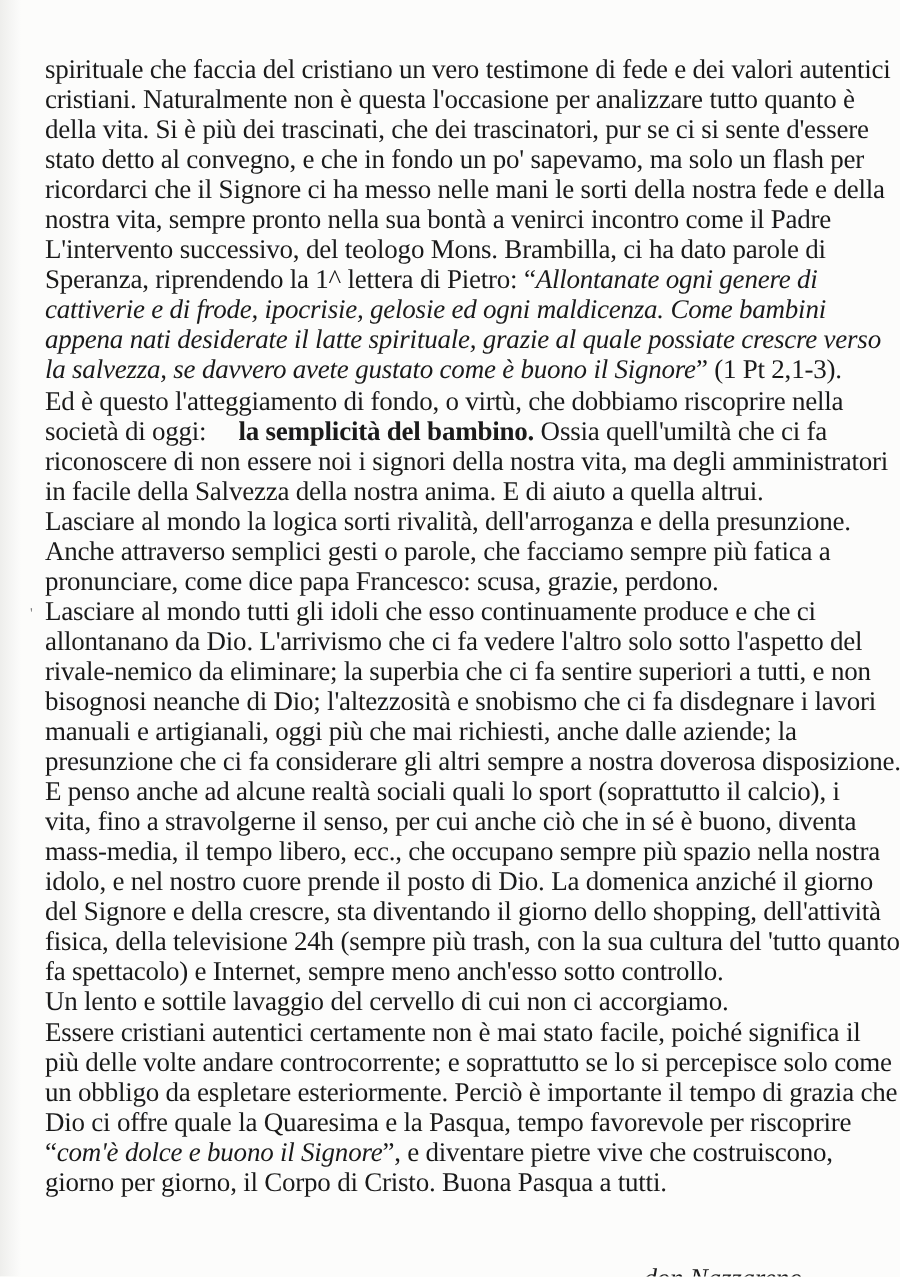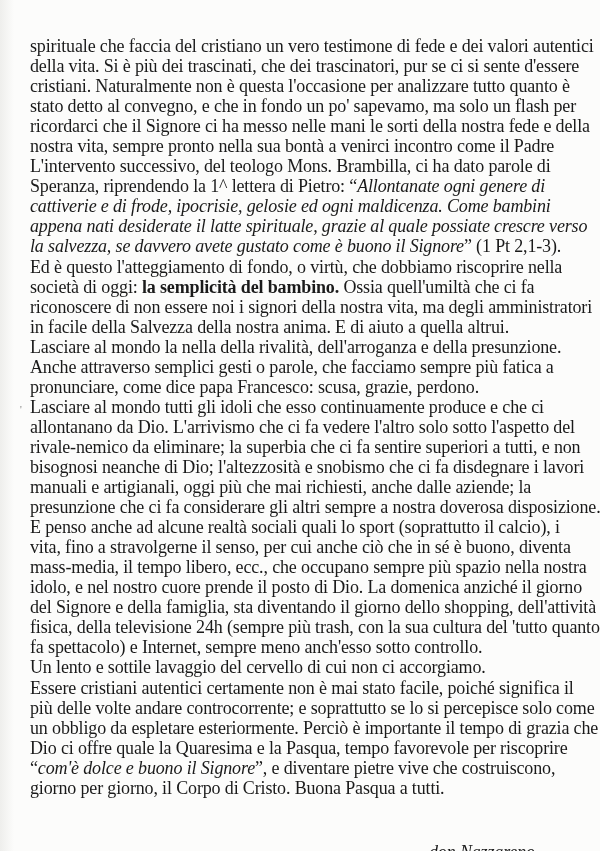--- a/index.html
+++ b/index.html
@@ -22,72 +22,72 @@
     left: 30px; top: 36px;
     width: 570px;
     font-family: "Liberation Serif", serif;
     font-size: 18px;
     line-height: 20.05px;
     color: #1a1a1a;
     letter-spacing: -0.15px;
   }
   .line { display: block; white-space: nowrap; height: 20.05px; }
   .it { font-style: italic; }
-  .bd { font-weight: bold; }
+  .bd { font-weight: bold; margin-left: 17px; }
   .sig {
     display: block;
     font-style: italic;
     padding-left: 399px;
     margin-top: 44px;
   }
   .speck {
     position: absolute; color: #777; font-size: 10px;
     font-family: "Liberation Serif", serif;
   }
 </style>
 </head>
 <body>
 
 <div class="page">
   <div class="scan-left"></div>
   <span class="speck" style="left:20px; top:404px;">'</span>
 
   <div class="text">
     <span class="line">spirituale che faccia del cristiano un vero testimone di fede e dei valori autentici</span>
+    <span class="line">cristiani. Naturalmente non è questa l'occasione per analizzare tutto quanto è</span>
     <span class="line">della vita. Si è più dei trascinati, che dei trascinatori, pur se ci si sente d'essere</span>
-    <span class="line">cristiani. Naturalmente non è questa l'occasione per analizzare tutto quanto è</span>
     <span class="line">stato detto al convegno, e che in fondo un po' sapevamo, ma solo un flash per</span>
     <span class="line">ricordarci che il Signore ci ha messo nelle mani le sorti della nostra fede e della</span>
     <span class="line">nostra vita, sempre pronto nella sua bontà a venirci incontro come il Padre</span>
     <span class="line">L'intervento successivo, del teologo Mons. Brambilla, ci ha dato parole di</span>
 
     <span class="line"><span>Speranza, riprendendo la 1^ lettera di Pietro: “</span><span class="it">Allontanate ogni genere di</span></span>
     <span class="line it">cattiverie e di frode, ipocrisie, gelosie ed ogni maldicenza. Come bambini</span>
     <span class="line it">appena nati desiderate il latte spirituale, grazie al quale possiate crescre verso</span>
     <span class="line"><span class="it">la salvezza, se davvero avete gustato come è buono il Signore</span><span>” (1 Pt 2,1-3).</span></span>
 
     <span class="line">Ed è questo l'atteggiamento di fondo, o virtù, che dobbiamo riscoprire nella</span>
     <span class="line"><span>società di oggi: </span><span class="bd">la semplicità del bambino.</span><span> Ossia quell'umiltà che ci fa</span></span>
 
     <span class="line">riconoscere di non essere noi i signori della nostra vita, ma degli amministratori</span>
     <span class="line">in facile della Salvezza della nostra anima. E di aiuto a quella altrui.</span>
-    <span class="line">Lasciare al mondo la nella della rivalità, dell'arroganza e della presunzione.</span>
+    <span class="line">Lasciare al mondo la logica sorti rivalità, dell'arroganza e della presunzione.</span>
     <span class="line">Anche attraverso semplici gesti o parole, che facciamo sempre più fatica a</span>
     <span class="line">pronunciare, come dice papa Francesco: scusa, grazie, perdono.</span>
     <span class="line">Lasciare al mondo tutti gli idoli che esso continuamente produce e che ci</span>
     <span class="line">allontanano da Dio. L'arrivismo che ci fa vedere l'altro solo sotto l'aspetto del</span>
     <span class="line">rivale-nemico da eliminare; la superbia che ci fa sentire superiori a tutti, e non</span>
     <span class="line">bisognosi neanche di Dio;  l'altezzosità e snobismo che ci fa disdegnare i lavori</span>
     <span class="line">manuali e artigianali, oggi più che mai richiesti, anche dalle aziende; la</span>
     <span class="line">presunzione che ci fa considerare gli altri sempre a nostra doverosa disposizione.</span>
     <span class="line">E penso anche ad alcune realtà sociali quali lo sport (soprattutto il calcio), i</span>
     <span class="line">vita, fino a stravolgerne il senso, per cui anche ciò che in sé è buono, diventa</span>
     <span class="line">mass-media, il tempo libero, ecc., che occupano sempre più spazio nella nostra</span>
     <span class="line">idolo, e nel nostro cuore prende il posto di Dio. La domenica anziché il giorno</span>
-    <span class="line">del Signore e della famiglia, sta diventando il giorno dello shopping, dell'attività</span>
+    <span class="line">del Signore e della crescre, sta diventando il giorno dello shopping, dell'attività</span>
     <span class="line">fisica, della televisione 24h (sempre più trash, con la sua cultura del 'tutto quanto</span>
     <span class="line">fa spettacolo) e Internet, sempre meno anch'esso sotto controllo.</span>
     <span class="line">Un lento e sottile lavaggio del cervello di cui non ci accorgiamo.</span>
     <span class="line">Essere cristiani autentici certamente non è mai stato facile,  poiché significa il</span>
     <span class="line">più delle volte andare controcorrente; e soprattutto se lo si percepisce solo come</span>
     <span class="line">un obbligo da espletare esteriormente. Perciò è importante il tempo di grazia che</span>
     <span class="line">Dio ci offre quale la Quaresima e la Pasqua, tempo favorevole per riscoprire</span>
 
     <span class="line"><span>“</span><span class="it">com'è dolce e buono il Signore</span><span>”, e diventare pietre vive che costruiscono,</span></span>
     <span class="line">giorno per giorno, il Corpo di Cristo. Buona Pasqua a tutti.</span>

